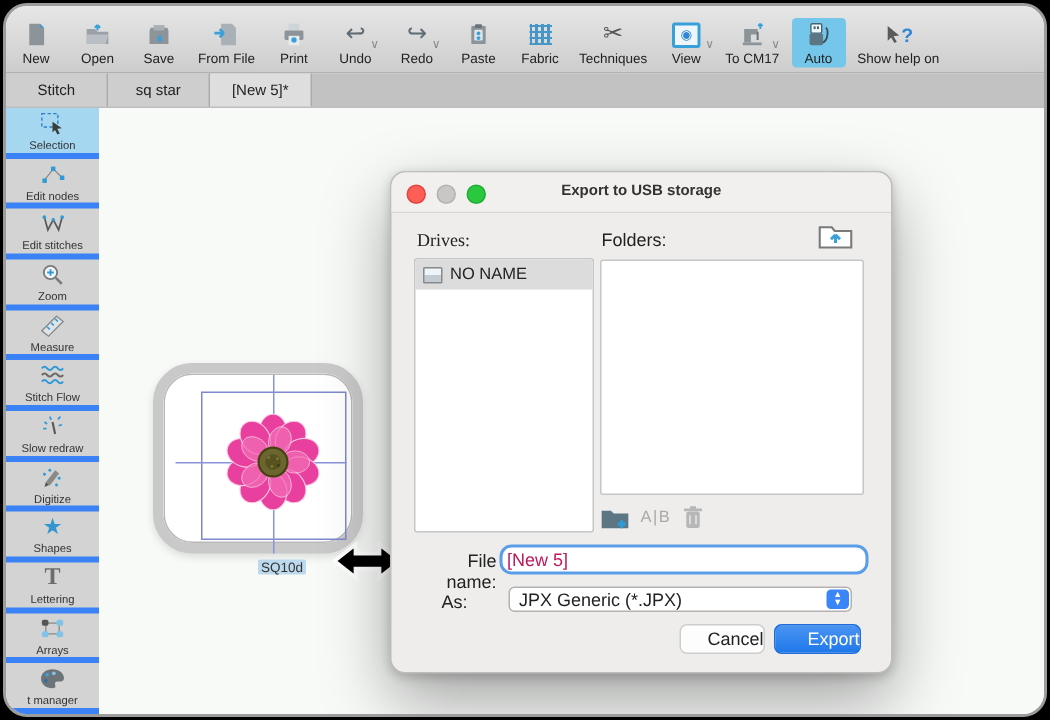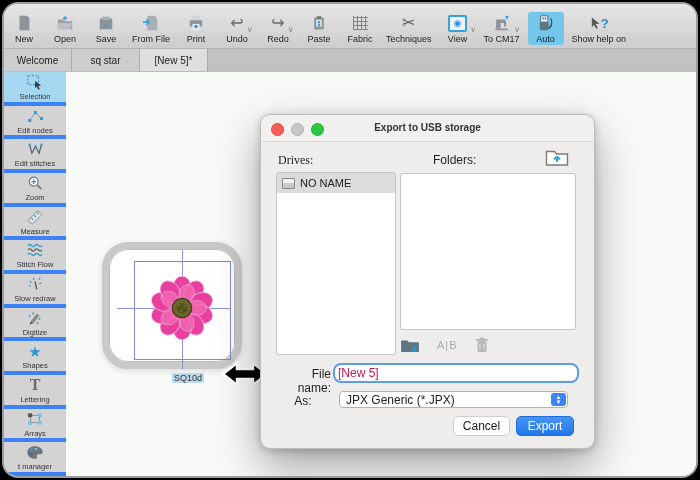--- a/index.html
+++ b/index.html
@@ -69,33 +69,33 @@
   .dlg-label{position:absolute;font-size:12px;color:#222;}
   .listbox{position:absolute;background:#fff;border:1px solid #c6c6c6;border-radius:2px;overflow:hidden;}
   .drives-list{left:15px;top:57px;width:118px;height:181px;}
   .folders-list{left:139px;top:58px;width:174px;height:155px;}
   .drive-row{height:20px;display:flex;align-items:center;gap:5px;padding:0 5px;font-size:11px;color:#222;}
   .drive-row.selected{background:#dcdcdc;}
   .drive-ic{width:13px;height:11px;border:1px solid #8a8a8a;border-radius:1px;
             background:linear-gradient(#eef4f8 45%,#c3ccd2 45%);box-sizing:border-box;}
   .folder-up-btn{position:absolute;left:283px;top:30px;width:26px;height:24px;display:flex;
                  align-items:center;justify-content:center;cursor:pointer;}
-  .dlg-actions{position:absolute;left:139px;top:220px;height:20px;display:flex;align-items:center;gap:17px;}
+  .dlg-actions{position:absolute;left:139px;top:220px;height:20px;display:flex;align-items:center;gap:7px;}
   .rename-glyph{font-size:11px;color:#a9a9a9;letter-spacing:1px;}
   .filename-input{position:absolute;left:72px;top:248px;width:236px;height:16px;border:2px solid #5a9de8;
                   border-radius:8px;font-size:12px;color:#be185d;padding:0 3px;outline:none;
                   font-family:"Liberation Sans",sans-serif;background:#fff;}
   .as-select{position:absolute;left:78px;top:276px;width:229px;height:17px;background:#fff;
              border:1px solid #b4b2b1;border-radius:4px;display:flex;align-items:center;
              font-size:12px;color:#222;padding-left:6px;box-sizing:border-box;cursor:pointer;}
   .stepper{position:absolute;right:1px;top:1px;bottom:1px;width:15px;background:#3b86f6;border-radius:3px;
            display:flex;flex-direction:column;align-items:center;justify-content:center;color:#fff;
            font-size:6px;line-height:5px;}
   .btn{position:absolute;top:301px;height:20px;border-radius:5px;font-size:12px;display:flex;
-       align-items:center;justify-content:center;cursor:pointer;box-sizing:border-box;}
+       align-items:center;justify-content:flex-end;cursor:pointer;box-sizing:border-box;}
   .btn-cancel{left:192px;width:57px;background:#fdfdfd;border:1px solid #cfcdcc;color:#222;}
   .btn-export{left:255px;width:58px;background:linear-gradient(#4a94f2,#1f78ea);color:#fff;border:1px solid #1a6fdd;}
 </style>
 </head>
 <body>
 
 <div class="stage">
  <div class="frame">
 
   <div class="toolbar">
@@ -225,21 +225,21 @@
               <path d="M4 2l11 9-5.5.6 3.2 5.4-2.3 1.2-3.1-5.4L4 16z" fill="#5a5a5a"></path>
             </svg>
         <span class="help-q">?</span>
       </span>
           <span class="tb-label">Show help on</span>
     </div>
   </div>
 
   <div class="tabbar">
     <div class="tab">
-          <span>Welcome</span>
+          <span>Stitch</span>
         </div>
     <div class="tab">
           <span>sq star</span>
         </div>
     <div class="tab active">
           <span>[New 5]*</span>
         </div>
   </div>
 
   <div class="sidebar">
@@ -407,21 +407,21 @@
     <div class="dlg-titlebar">
       <div class="lights">
         <span class="light light-red"></span>
         <span class="light light-minimize"></span>
         <span class="light light-green"></span>
       </div>
       <div class="dlg-title">Export to USB storage</div>
     </div>
 
     <span class="dlg-label" style="left:17px;top:38px;font-family:Liberation Serif, serif;">Drives:</span>
-    <span class="dlg-label" style="left:140px;top:38px;margin-left:32px;">Folders:</span>
+    <span class="dlg-label" style="left:140px;top:38px;">Folders:</span>
 
     <div class="folder-up-btn">
       <svg width="24" height="20" viewBox="0 0 24 20">
         <path d="M1.5 4.5h8l2 2.5h11v11h-21z" fill="#fff" stroke="#7a7a7a" stroke-width="1.4"></path>
         <path d="M12 15v-5.5m0 0l-3 3m3-3l3 3" stroke="#3aa0d8" stroke-width="2" fill="none"></path>
       </svg>
     </div>
 
     <div class="listbox drives-list">
       <div class="drive-row selected">

